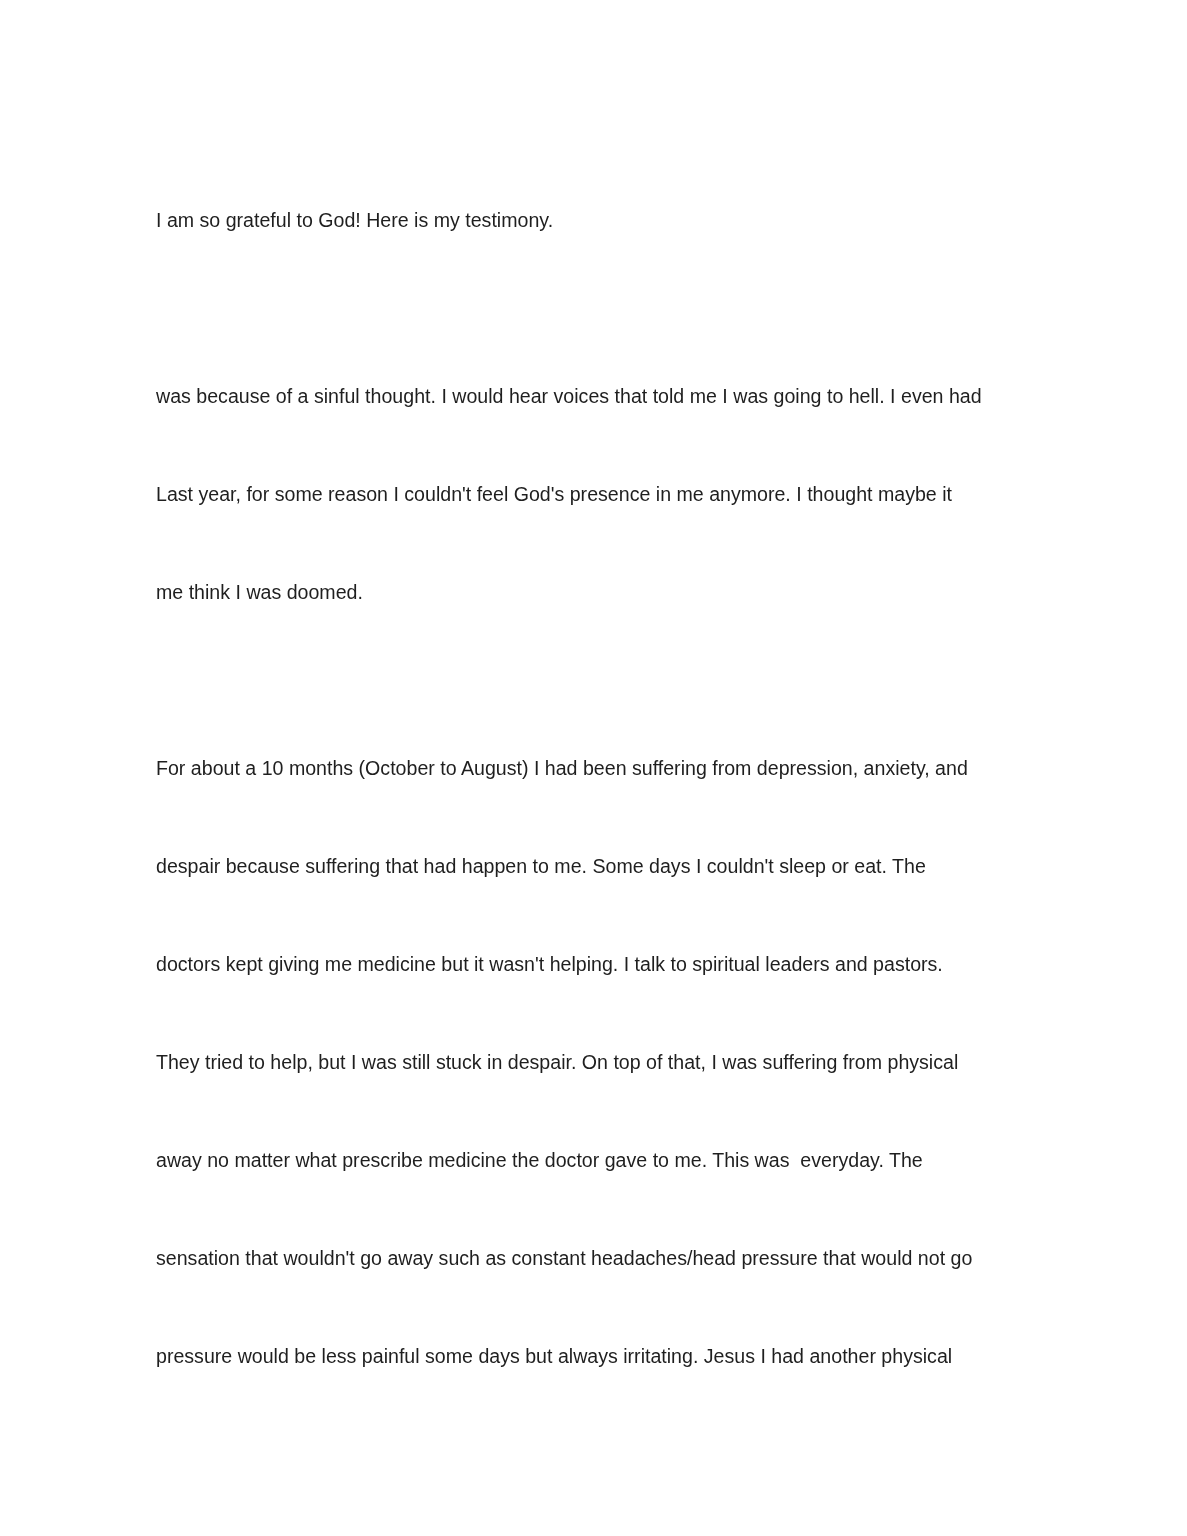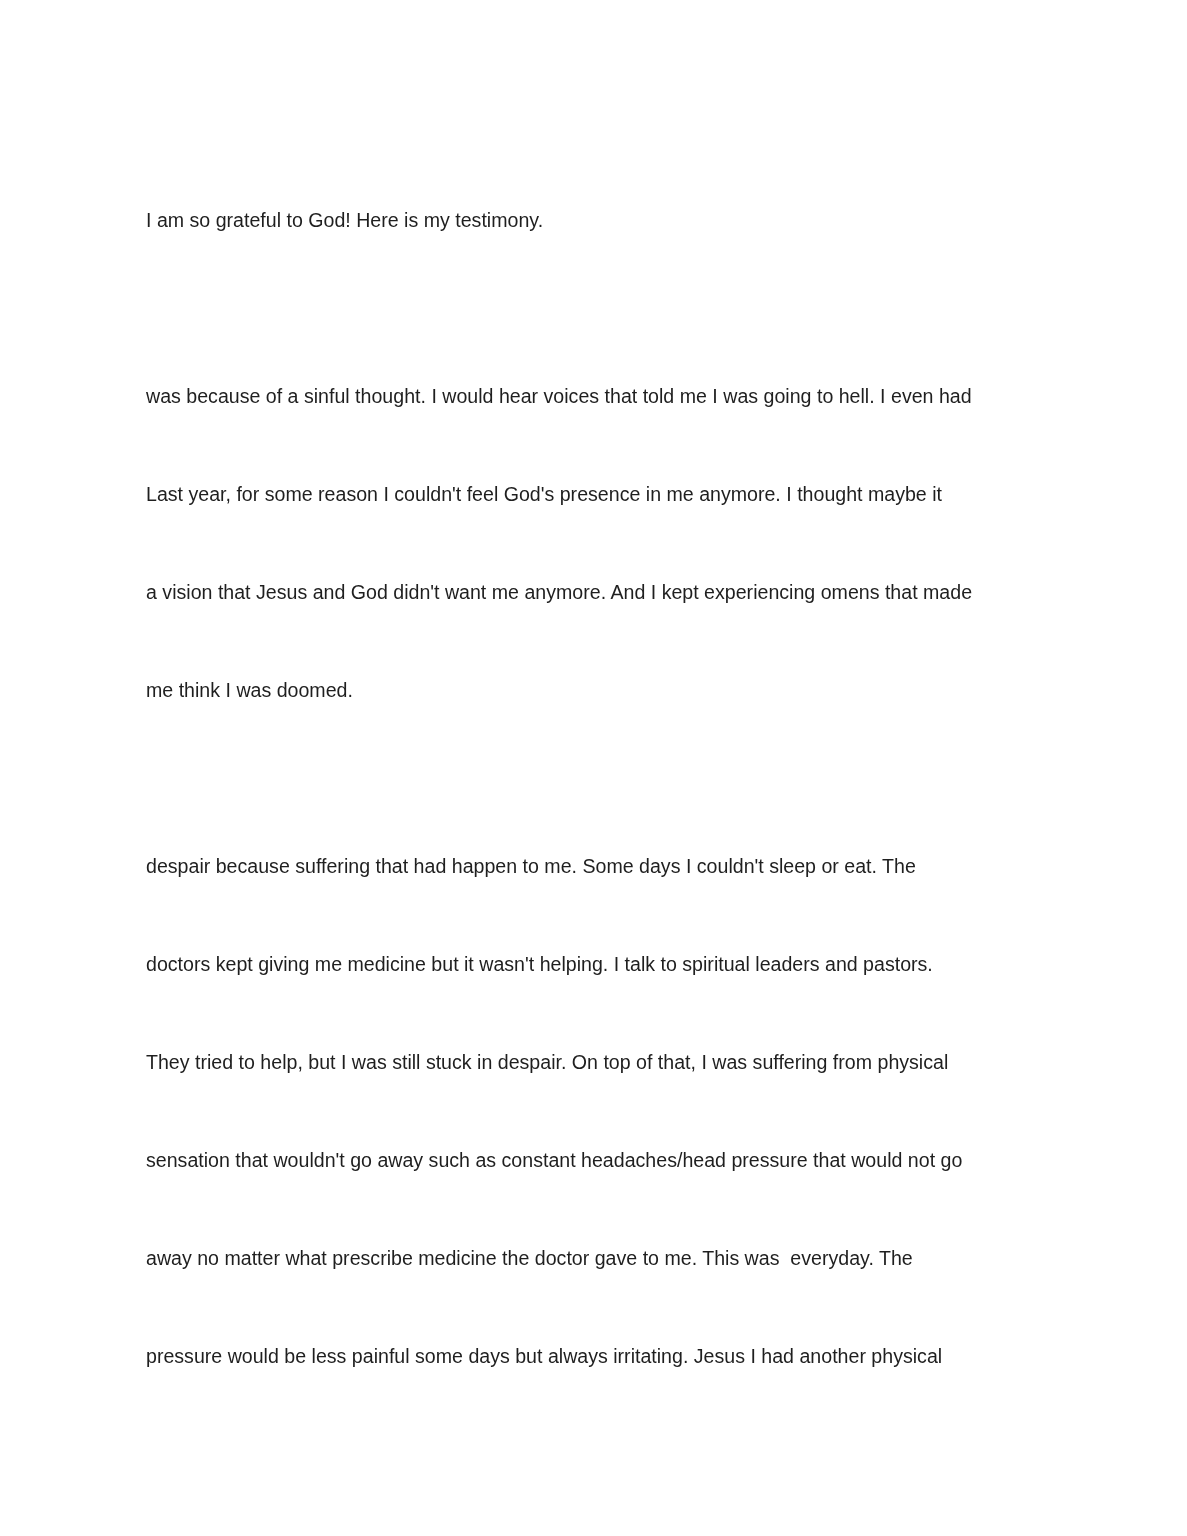--- a/index.html
+++ b/index.html
@@ -17,49 +17,49 @@
       position: absolute;
       left: 140px;
       top: 139px;
       width: 910px;
       font-family: "Liberation Sans", sans-serif;
       font-size: 19.6px;
       line-height: 32.7px;
       color: #1f1f1f;
     }
     .para {
-      margin: 0 0 12px 6px;
+      margin: 0 0 12px 16px;
       white-space: pre-wrap;
     }
     .line {
       display: block;
       white-space: pre;
     }
   </style>
 </head>
 <body>
 
 <div class="page">
   <div class="para">
     <span class="line">I am so grateful to God! Here is my testimony.</span>
   </div>
 
   <div class="para">
     <span class="line">was because of a sinful thought. I would hear voices that told me I was going to hell. I even had</span>
     <span class="line">Last year, for some reason I couldn't feel God's presence in me anymore. I thought maybe it</span>
-    <span class="line">a vision that Jesus and God didn't want me anymore. And I kept experiencing omens that made</span>
     <span class="line">me think I was doomed.</span>
   </div>
 
   <div class="para">
+    <span class="line">For about a 10 months (October to August) I had been suffering from depression, anxiety, and</span>
     <span class="line">despair because suffering that had happen to me. Some days I couldn't sleep or eat. The</span>
     <span class="line">doctors kept giving me medicine but it wasn't helping. I talk to spiritual leaders and pastors.</span>
     <span class="line">They tried to help, but I was still stuck in despair. On top of that, I was suffering from physical</span>
+    <span class="line">away no matter what prescribe medicine the doctor gave to me. This was  everyday. The</span>
     <span class="line">sensation that wouldn't go away such as constant headaches/head pressure that would not go</span>
-    <span class="line">away no matter what prescribe medicine the doctor gave to me. This was  everyday. The</span>
     <span class="line">pressure would be less painful some days but always irritating. Jesus I had another physical</span>
     
     
     
     
     
   </div>
 
 </div>
 

